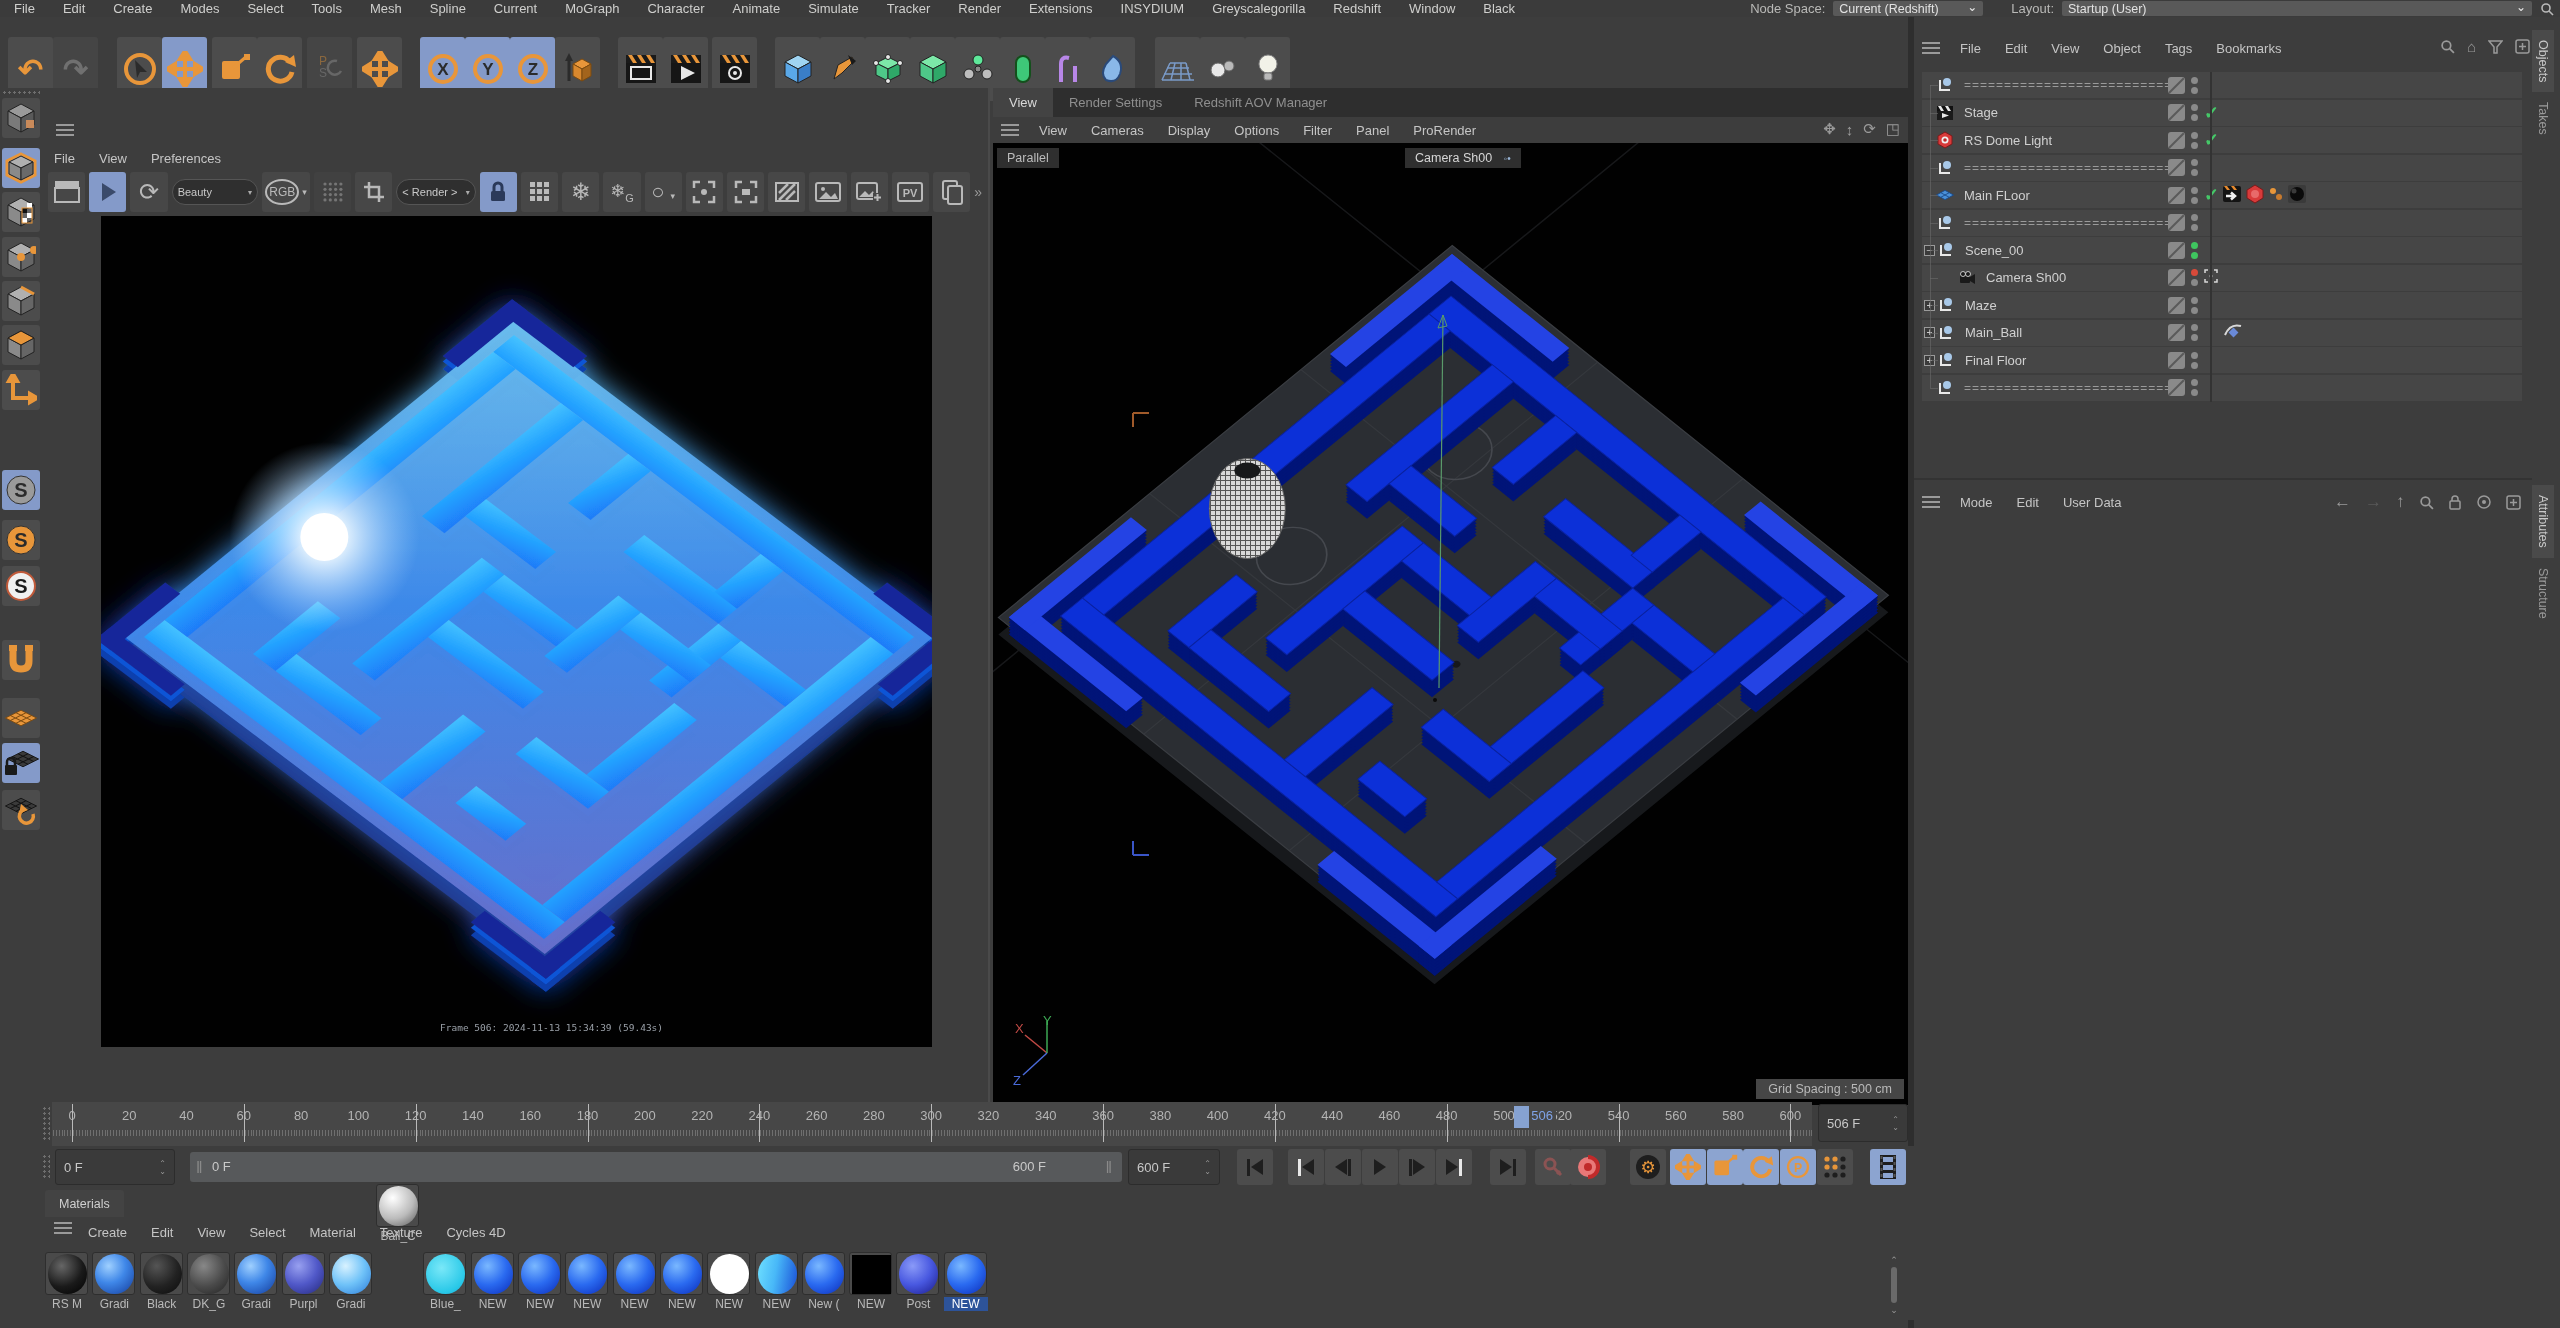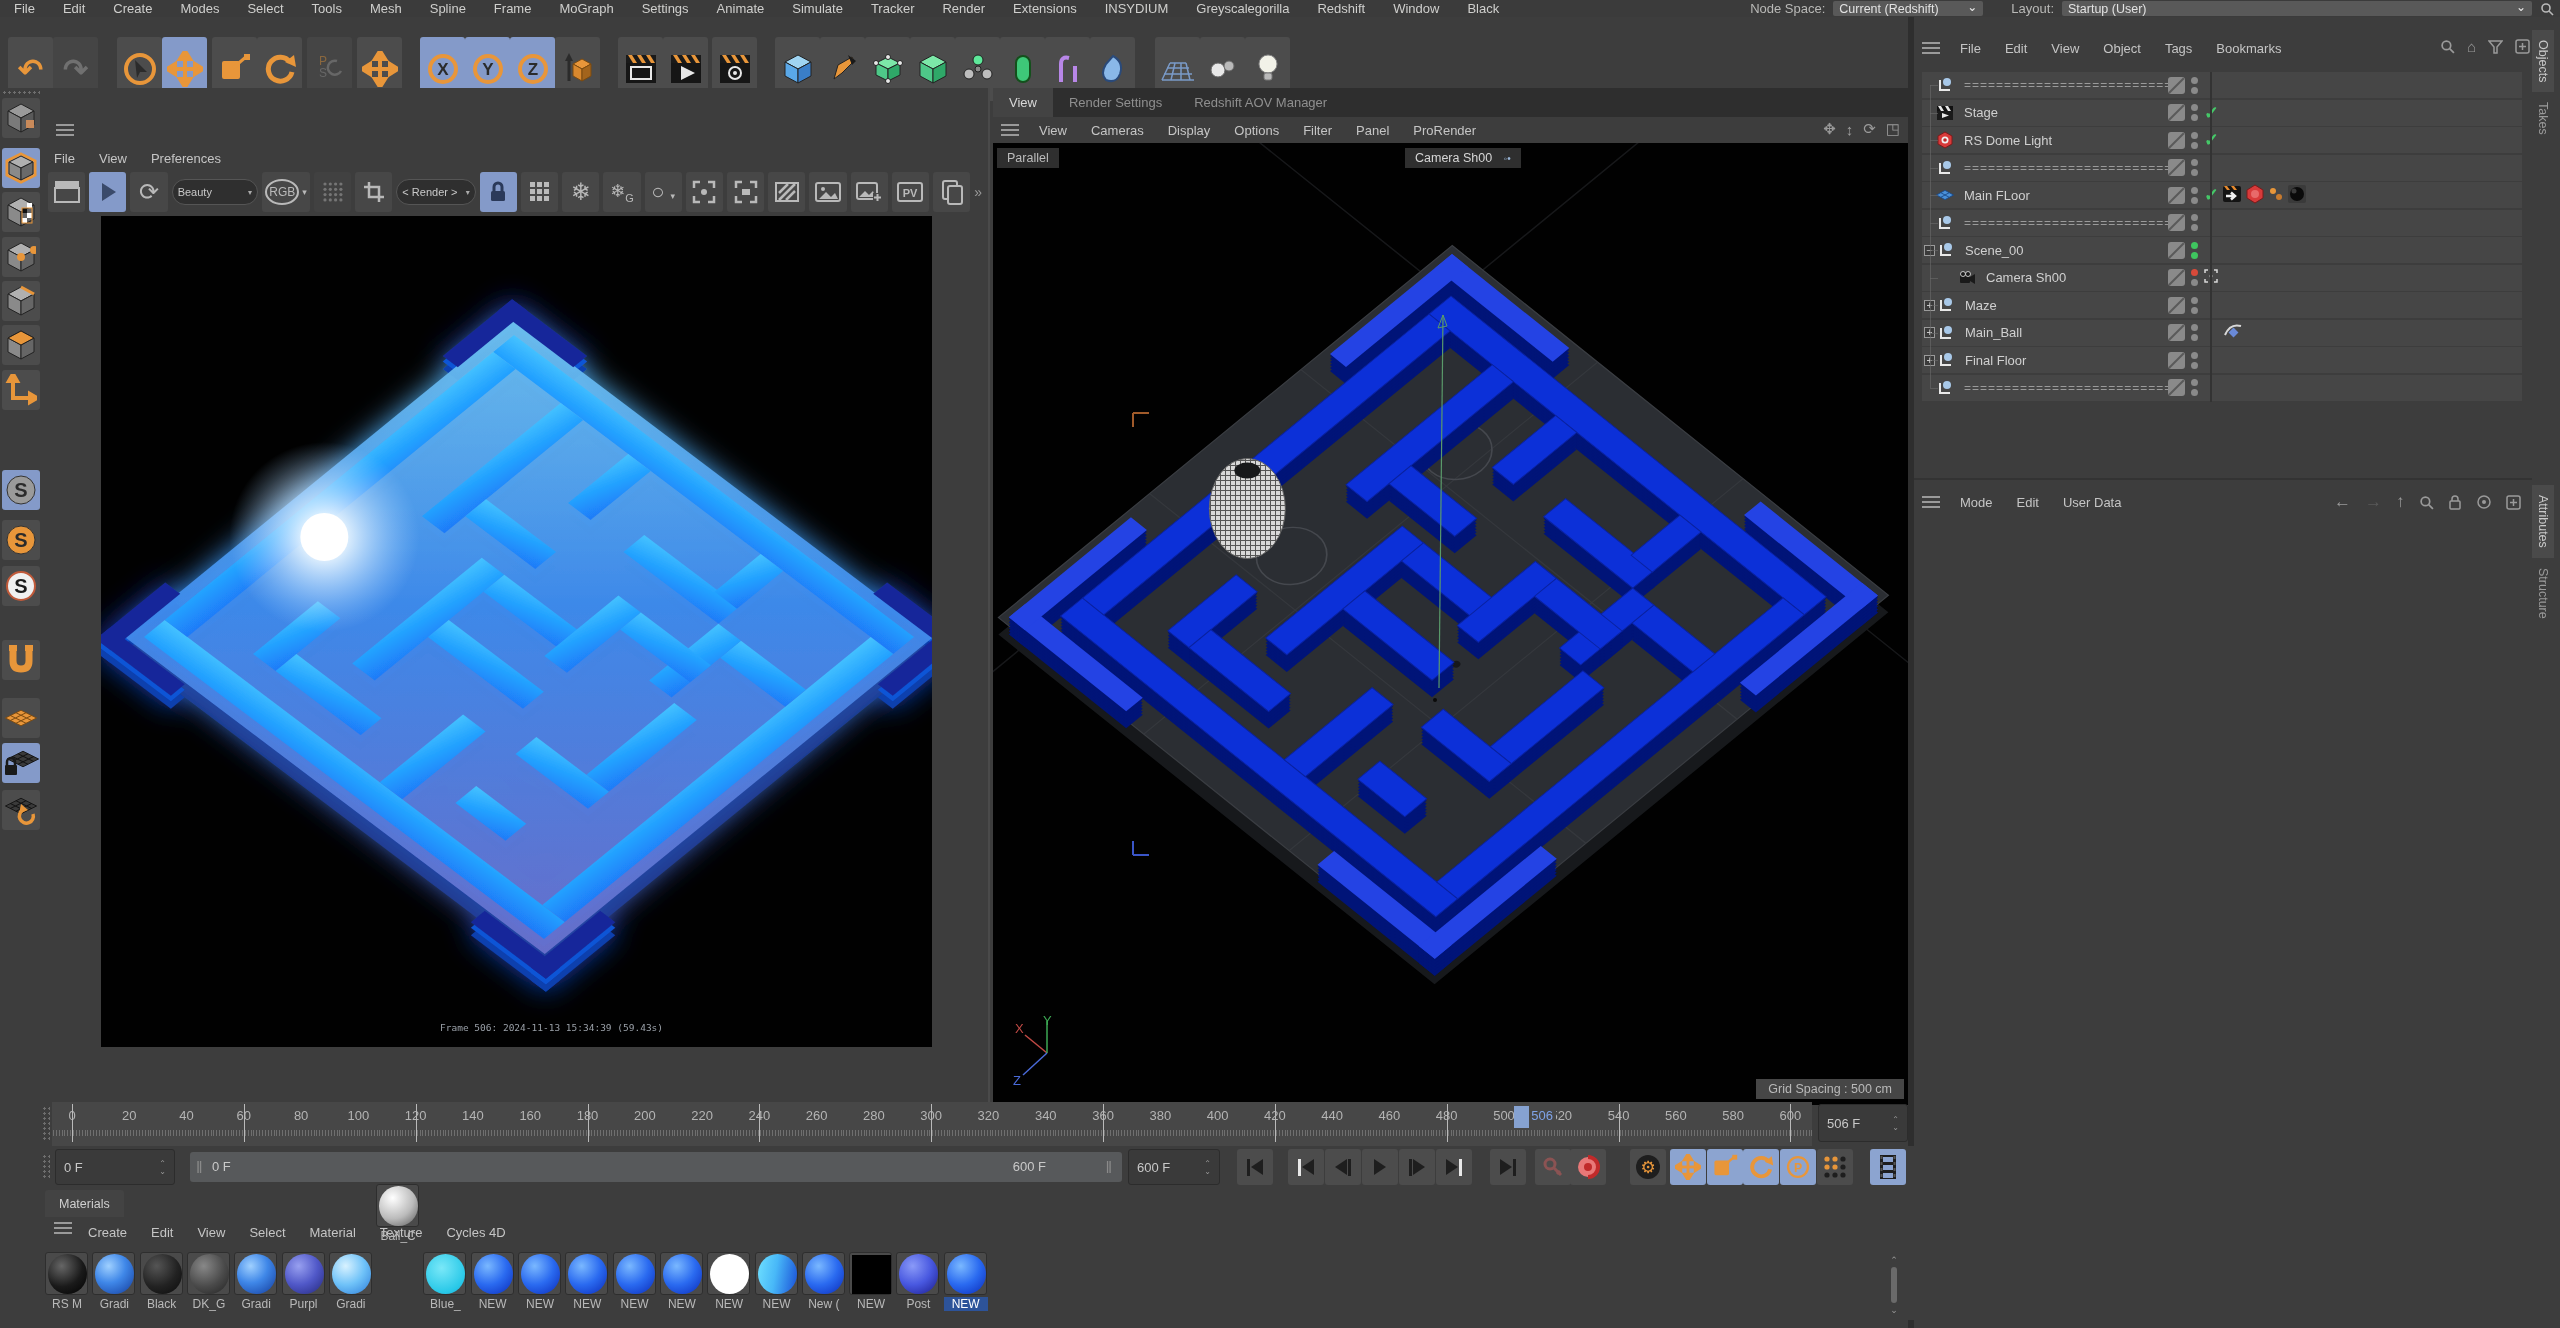--- a/index.html
+++ b/index.html
@@ -122,23 +122,23 @@
   <div id="menubar" class="abs">
     <div id="menuitems" style="display:flex;">
         <div class="mi">File</div>
         <div class="mi">Edit</div>
         <div class="mi">Create</div>
         <div class="mi">Modes</div>
         <div class="mi">Select</div>
         <div class="mi">Tools</div>
         <div class="mi">Mesh</div>
         <div class="mi">Spline</div>
-        <div class="mi">Frame</div>
+        <div class="mi">Current</div>
         <div class="mi">MoGraph</div>
-        <div class="mi">Settings</div>
+        <div class="mi">Character</div>
         <div class="mi">Animate</div>
         <div class="mi">Simulate</div>
         <div class="mi">Tracker</div>
         <div class="mi">Render</div>
         <div class="mi">Extensions</div>
         <div class="mi">INSYDIUM</div>
         <div class="mi">Greyscalegorilla</div>
         <div class="mi">Redshift</div>
         <div class="mi">Window</div>
         <div class="mi">Black</div>

